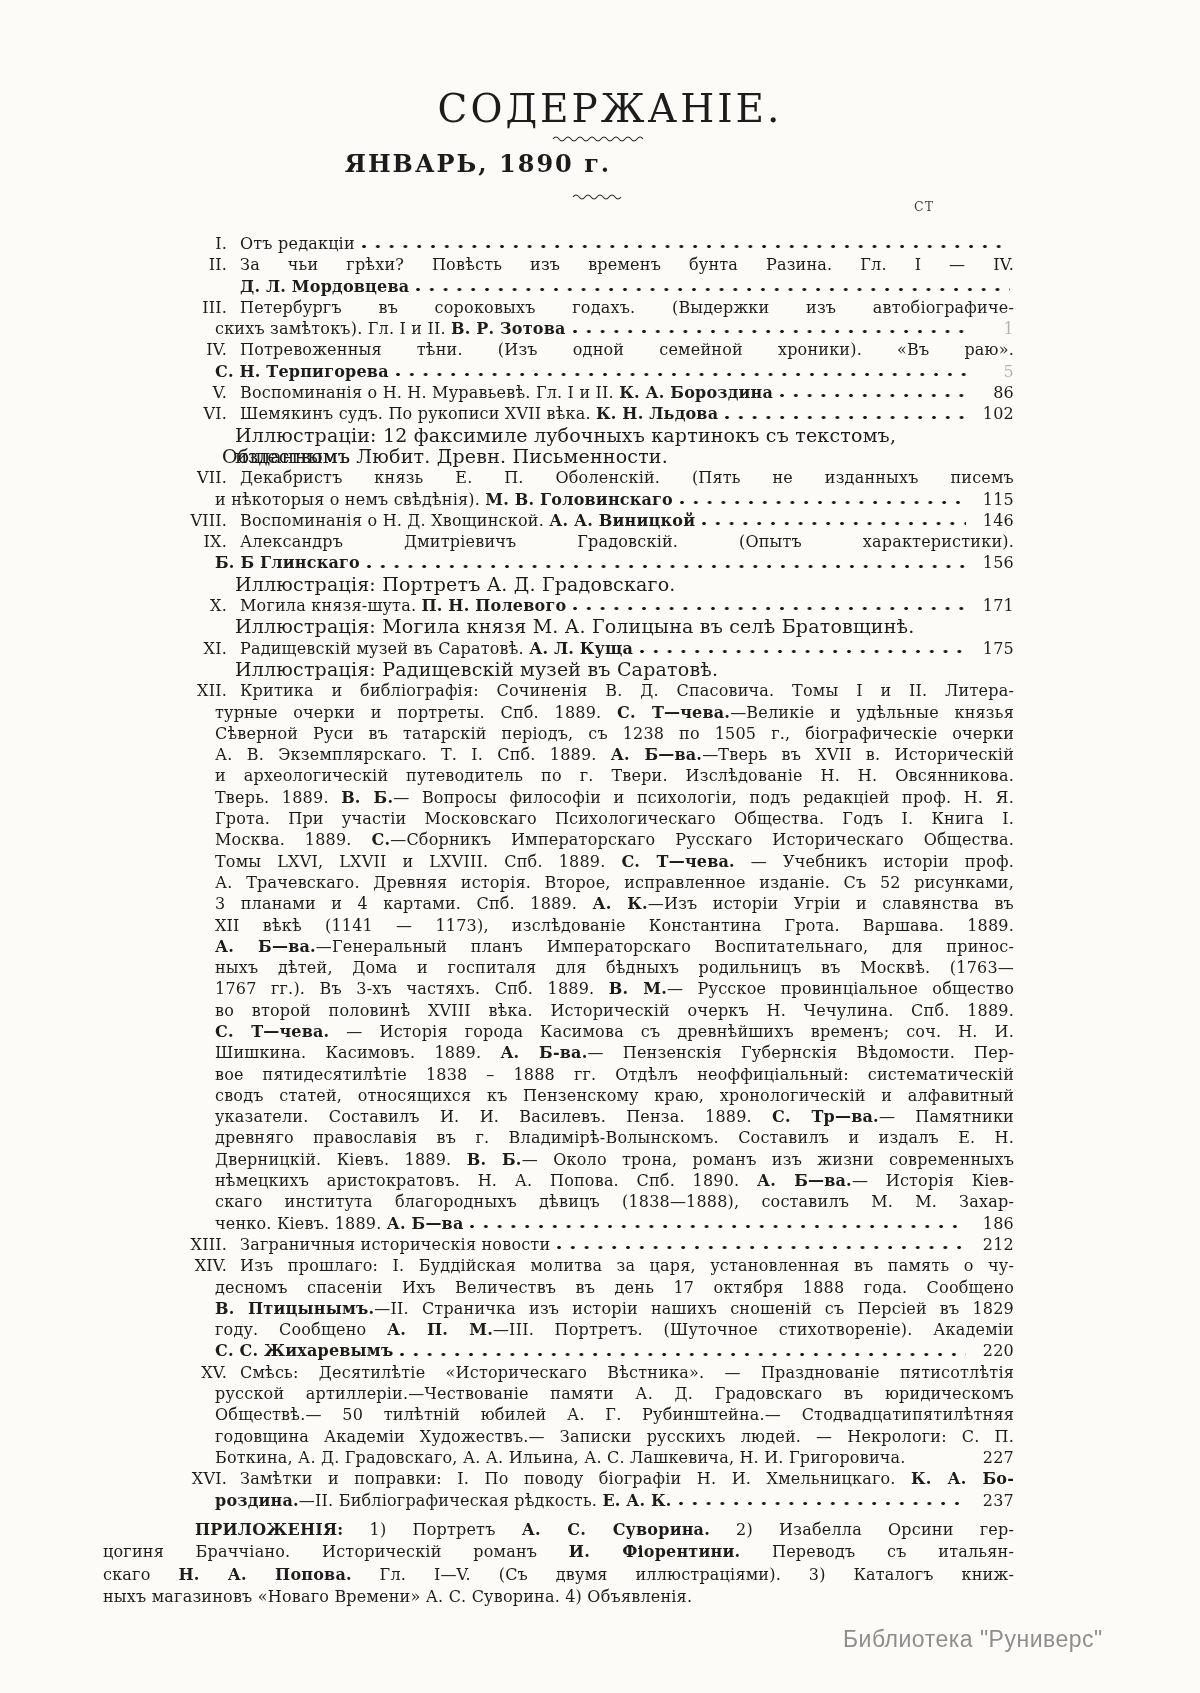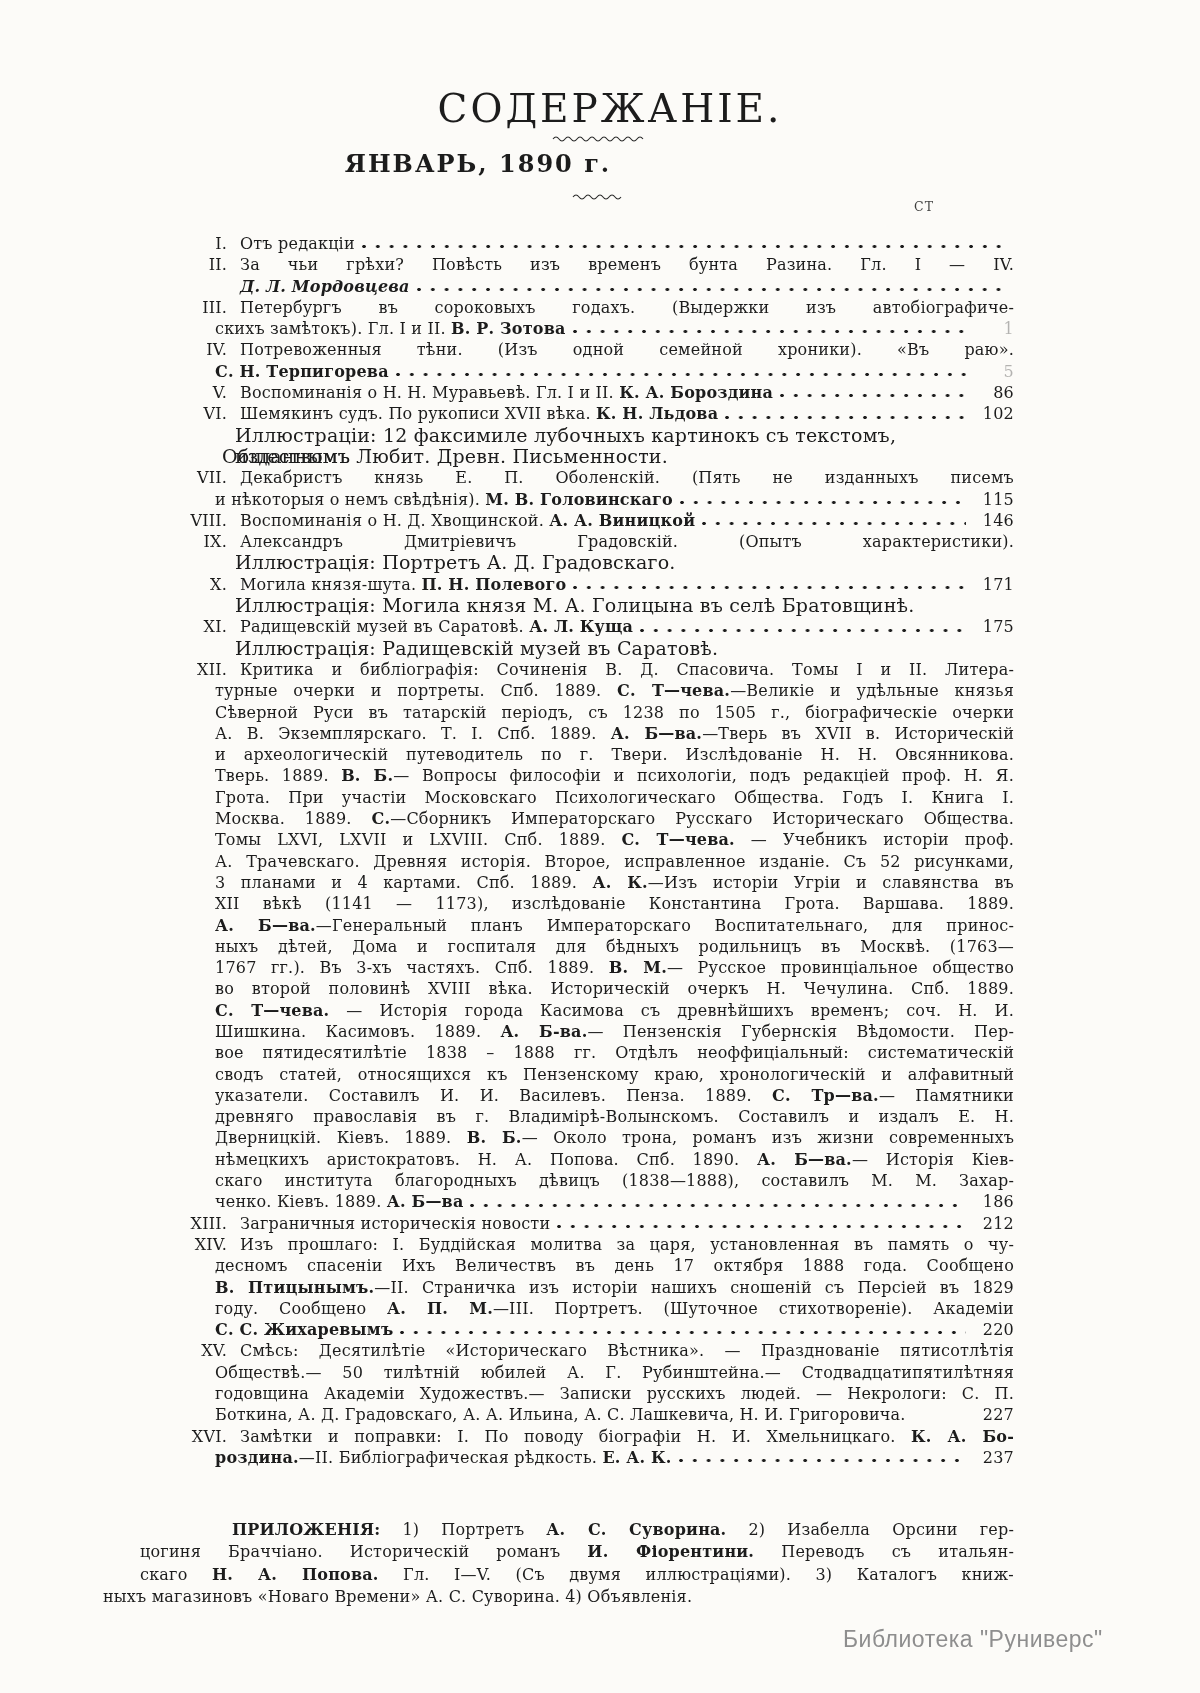--- a/index.html
+++ b/index.html
@@ -11,39 +11,39 @@
          font-size:24px;font-weight:bold;letter-spacing:2px;}
   .squig{position:absolute;left:50%;transform:translateX(-50%);}
   .squig1{top:133px;}
   .squig2{top:191px;}
   .pagecol{position:absolute;top:199px;left:879px;width:55px;text-align:right;
          font-size:12.5px;letter-spacing:1px;opacity:.85;}
   #toc{position:absolute;left:103px;top:233px;width:911px;}
   .line{display:flex;height:21.3px;line-height:21.3px;font-size:16px;letter-spacing:.2px;}
   .line.note{font-size:19px;}
   .num{flex:0 0 124px;text-align:right;padding-right:13px;}
-  .cont{padding-left:137px;font-style:italic;}
+  .cont{padding-left:137px;}
   .para{padding-left:112px;}
   .note1{padding-left:132px;}
   .note2{padding-left:119px;}
   .txt{display:block;}
   .txt.grow{flex:1 1 auto;}
   .txt.just{text-align:justify;text-align-last:justify;}
   .txt.nw{white-space:nowrap;flex:0 0 auto;}
   .bold{font-weight:bold;}
   .dots{flex:1 1 auto;margin:0 4px 0 7px;
         background-image:radial-gradient(circle at 2px 50%, #1c1c1c 1.45px, rgba(0,0,0,0) 2px);
         background-size:13.8px 7px;background-repeat:repeat-x;
         background-position:left bottom 4px;}
   .spacer{flex:1 1 auto;}
   .page{flex:0 0 auto;min-width:44px;text-align:right;}
   .page.faint{opacity:.32;filter:blur(.4px);}
   #appendix{position:absolute;left:103px;top:1519px;width:911px;}
   .app-line{display:block;line-height:22.4px;font-size:16px;letter-spacing:.2px;}
-  .app-line.just{text-align:justify;text-align-last:justify;margin-left:37px;}
+  .app-line.just{text-align:justify;text-align-last:justify;}
   .app-line.appfirst{text-indent:92px;}
   .watermark{position:absolute;left:843px;top:1626px;
         font-family:"Liberation Sans",sans-serif;font-size:23px;color:#8e8e8e;letter-spacing:.5px;}
 </style>
 </head>
 <body>
 
 <div class="sheet">
   <h1 class="title">СОДЕРЖАНІЕ.</h1>
   <svg class="squig squig1" width="96" height="10" viewBox="0 0 96 10">
@@ -134,20 +134,25 @@
           <span class="txt nw"><span>Воспоминанія о Н. Д. Хвощинской. </span><span class="bold">А. А. Виницкой</span></span>
           <span class="dots"></span>
           <span class="page">146</span>
         </div>
       </div>
       <div class="entry">
         <div class="line first">
           <span class="num">IX.</span>
           <span class="txt just grow"><span>Александръ Дмитріевичъ Градовскій. (Опытъ характеристики).</span></span>
         </div>
+        <div class="line para">
+          <span class="txt nw"><span class="bold">Б. Б Глинскаго</span></span>
+          <span class="dots"></span>
+          <span class="page">156</span>
+        </div>
         <div class="line note1 note">
           <span class="txt grow"><span>Иллюстрація: Портретъ А. Д. Градовскаго.</span></span>
         </div>
       </div>
       <div class="entry">
         <div class="line first">
           <span class="num">X.</span>
           <span class="txt nw"><span>Могила князя-шута. </span><span class="bold">П. Н. Полевого</span></span>
           <span class="dots"></span>
           <span class="page">171</span>
@@ -275,20 +280,23 @@
         <div class="line para">
           <span class="txt nw"><span class="bold">С. С. Жихаревымъ</span></span>
           <span class="dots"></span>
           <span class="page">220</span>
         </div>
       </div>
       <div class="entry">
         <div class="line first">
           <span class="num">XV.</span>
           <span class="txt just grow"><span>Смѣсь: Десятилѣтіе «Историческаго Вѣстника». — Празднованіе пятисотлѣтія</span></span>
+        </div>
+        <div class="line para">
+          <span class="txt just grow"><span>русской артиллеріи.—Чествованіе памяти А. Д. Градовскаго въ юридическомъ</span></span>
         </div>
         <div class="line para">
           <span class="txt just grow"><span>Обществѣ.— 50 тилѣтній юбилей А. Г. Рубинштейна.— Стодвадцатипятилѣтняя</span></span>
         </div>
         <div class="line para">
           <span class="txt just grow"><span>годовщина Академіи Художествъ.— Записки русскихъ людей. — Некрологи: С. П.</span></span>
         </div>
         <div class="line para">
           <span class="txt nw"><span>Боткина, А. Д. Градовскаго, А. А. Ильина, А. С. Лашкевича, Н. И. Григоровича.</span></span>
           <span class="spacer"></span>

